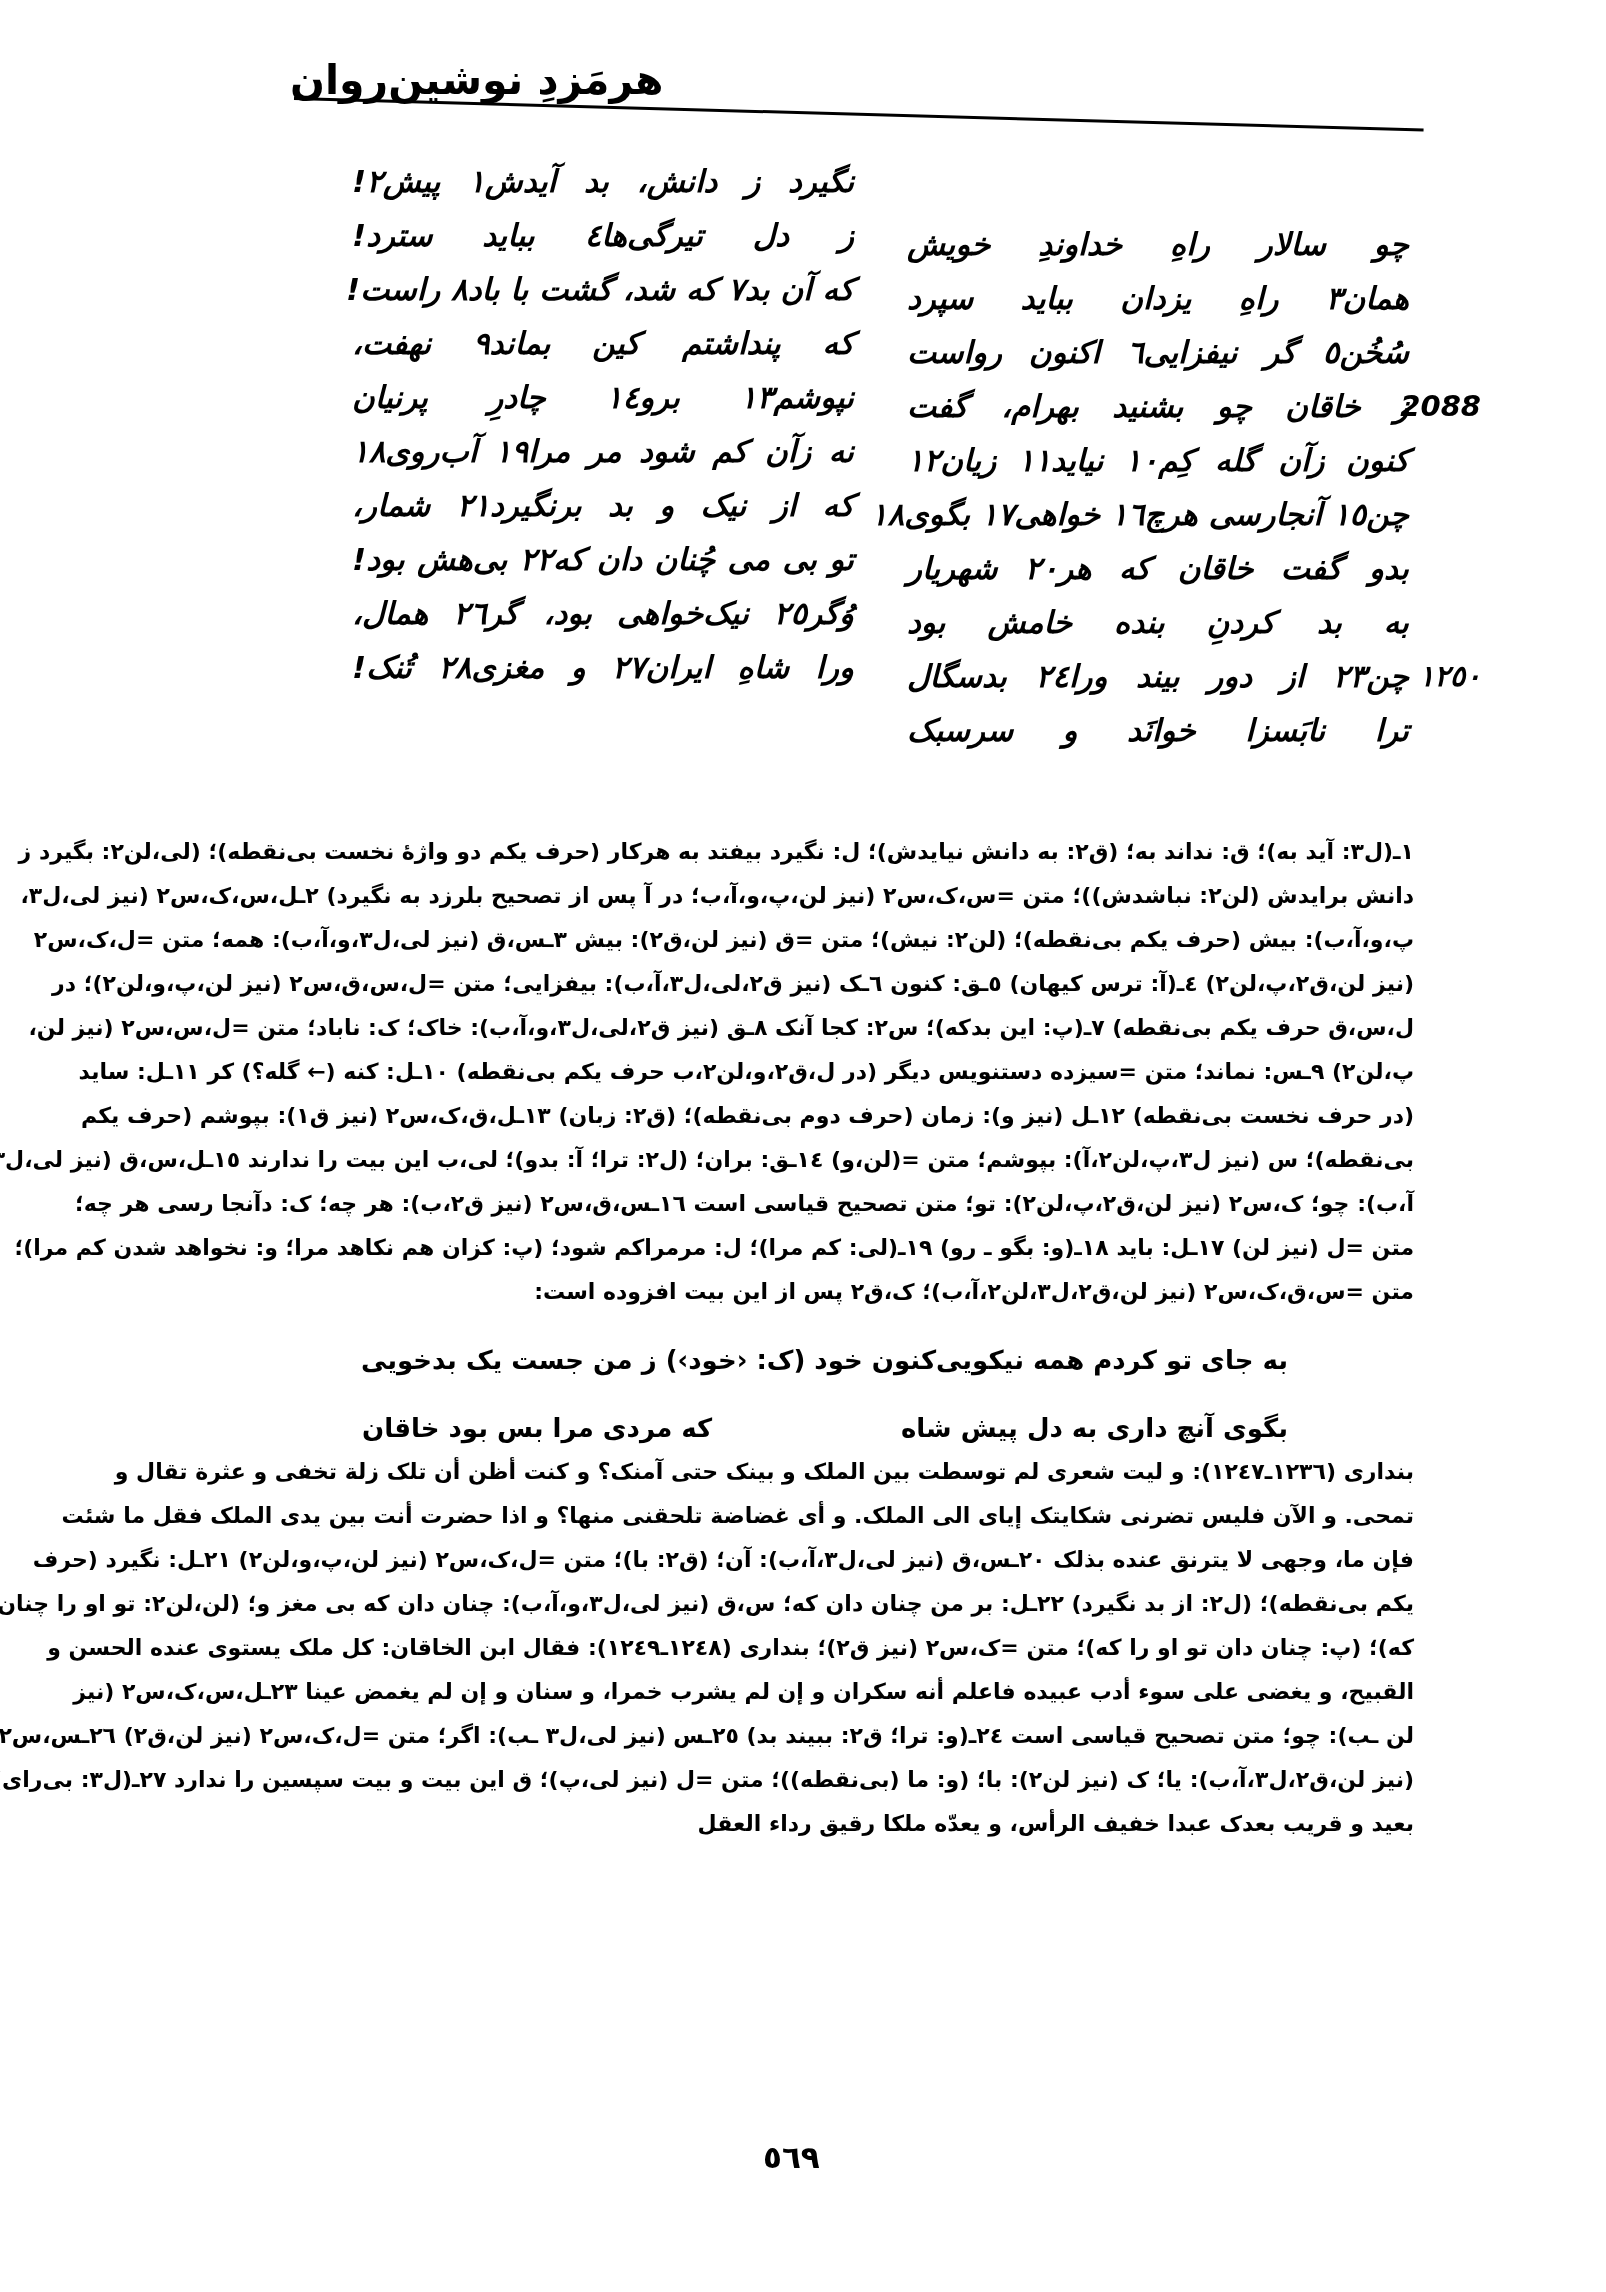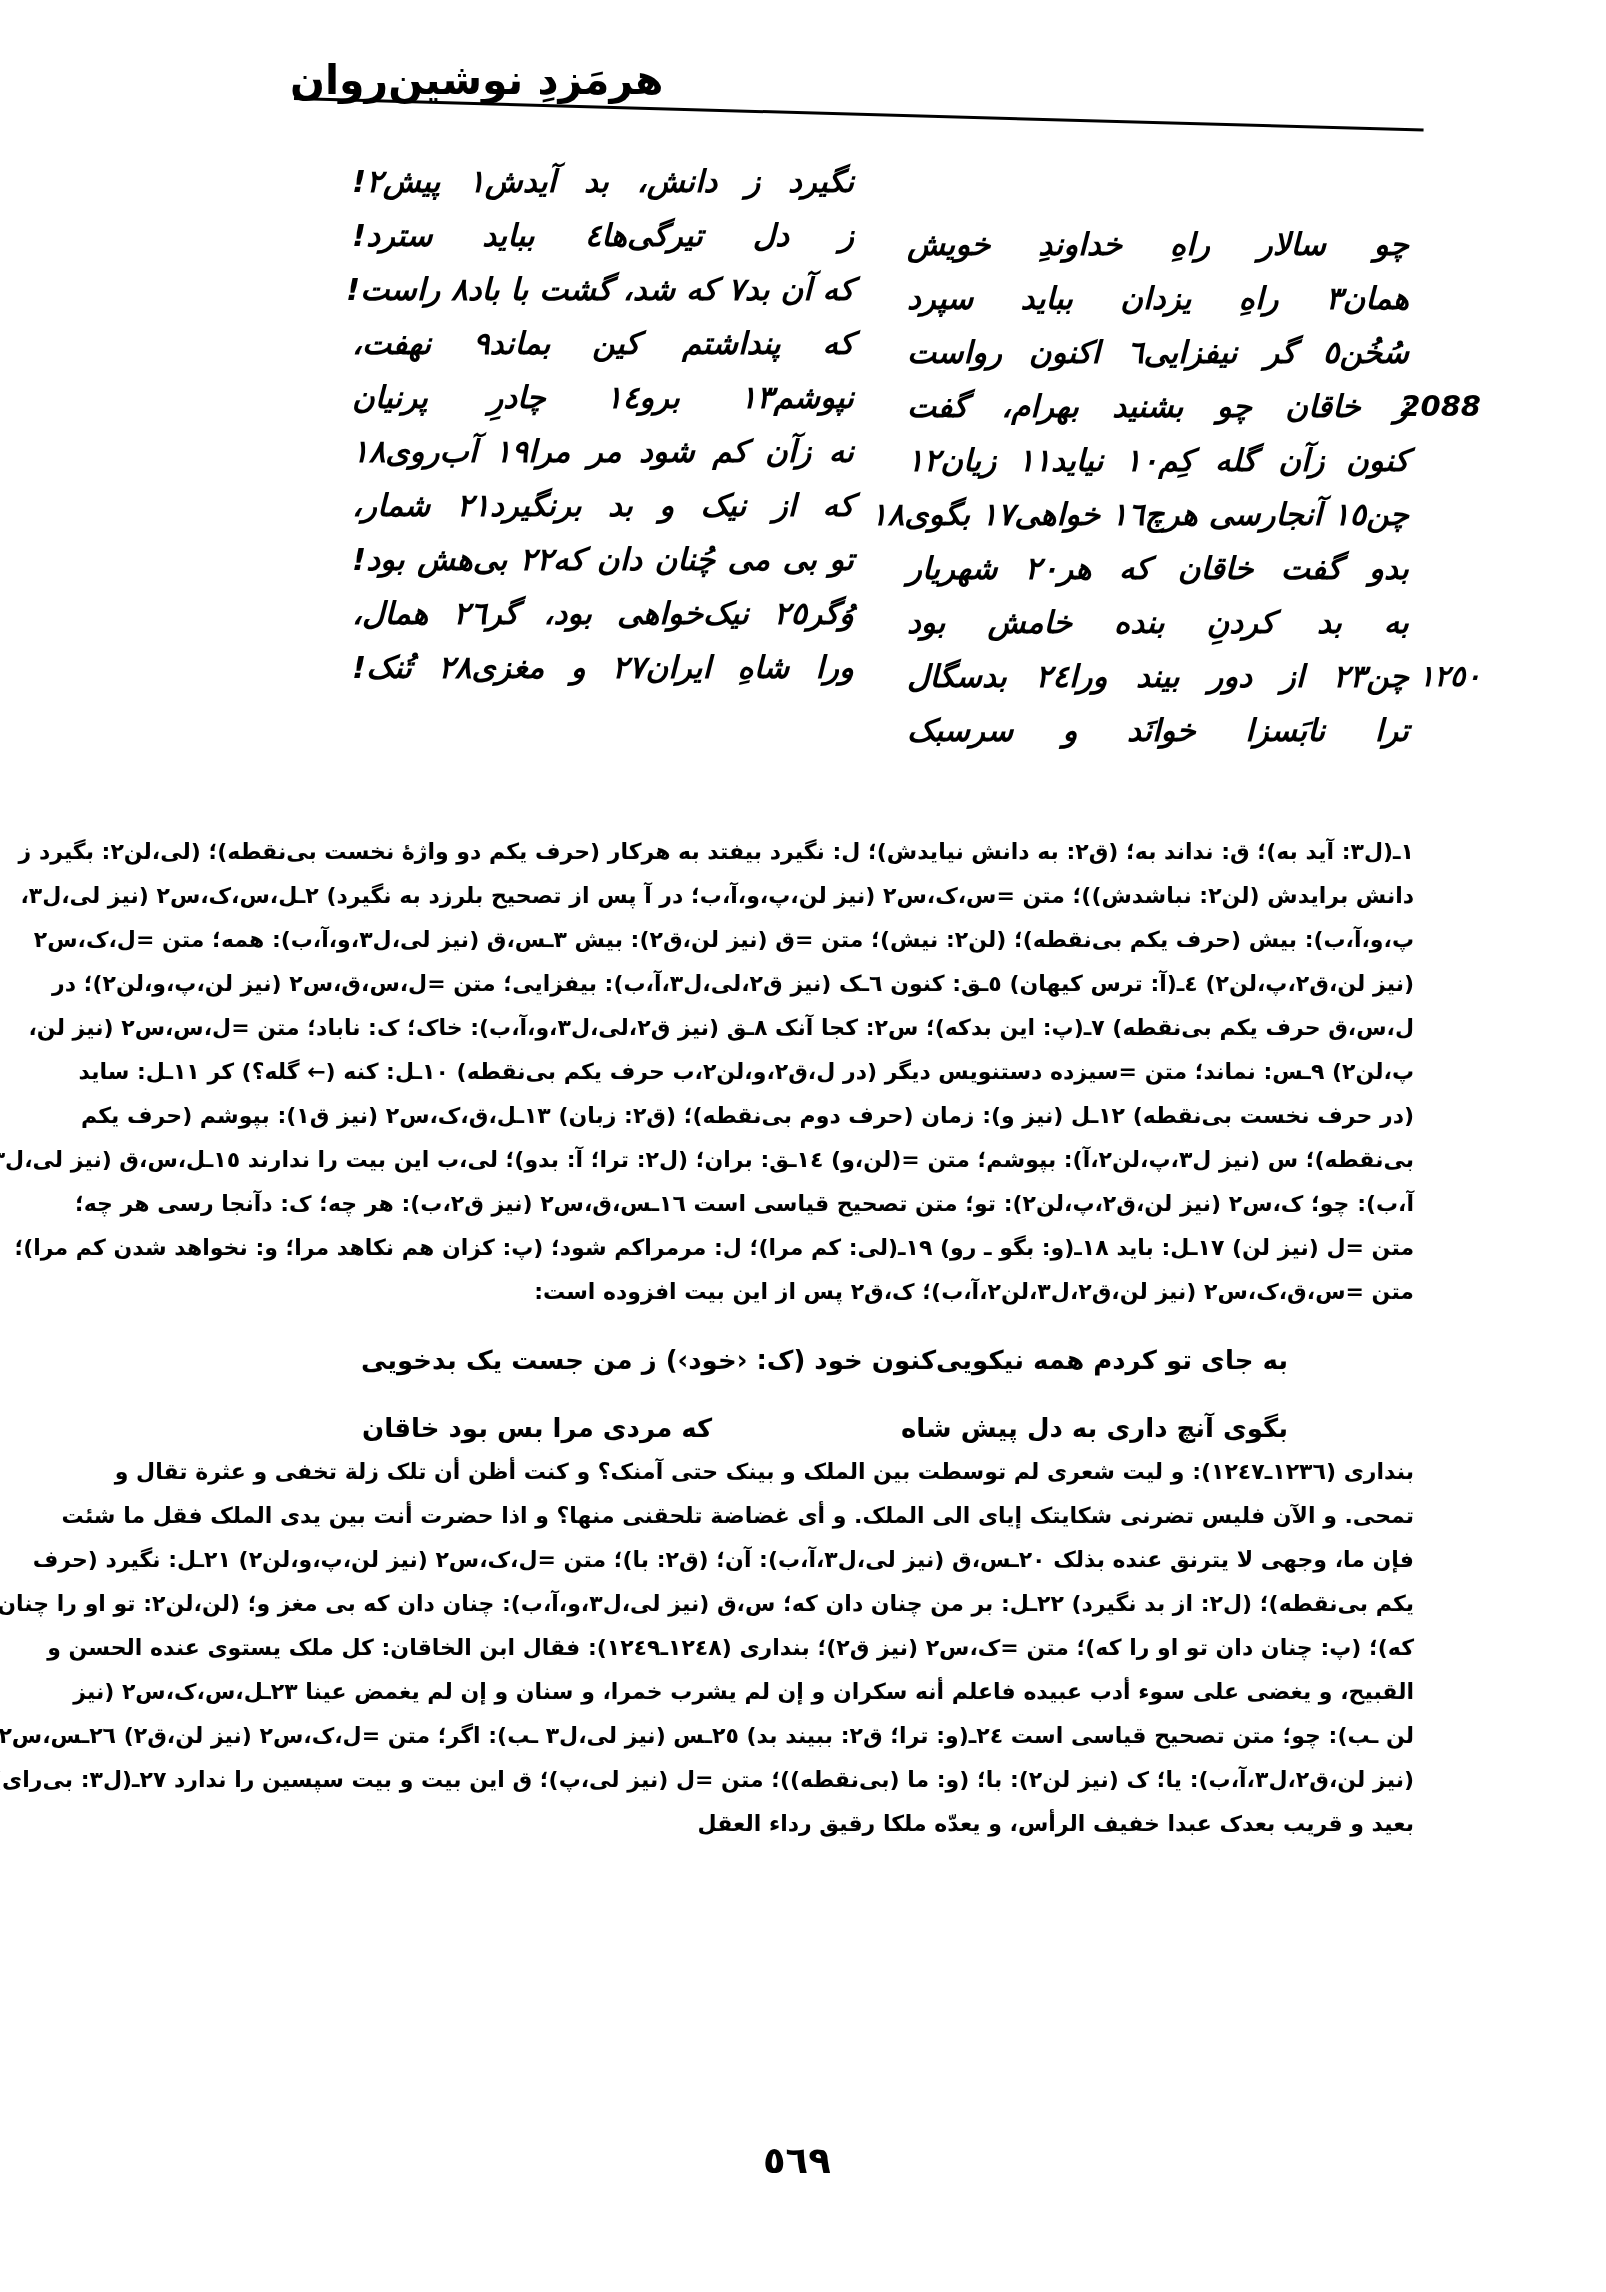--- a/index.html
+++ b/index.html
@@ -39,21 +39,21 @@
     text-align: justify;
   }
   .note-line { white-space: nowrap; text-align: justify; text-align-last: justify; height: 44px; }
   .inset-verse {
     display: flex; justify-content: space-between; direction: rtl;
     font-size: 26px; font-weight: bold; line-height: 44px; padding: 0 126px 0 222px;
   }
   .inset-verse span { white-space: nowrap; margin-top: 24px; }
 
   .page-number {
-    position: absolute; left: 763px; top: 2139px; font-size: 37px; font-weight: bold;
+    position: absolute; left: 763px; top: 2139px; font-size: 31px; font-weight: bold;
   }
 </style>
 </head>
 <body>
 
 <div class="page">
 
   <div class="running-head">هرمَزدِ نوشین‌روان</div>
   <div class="head-rule"></div>
 

